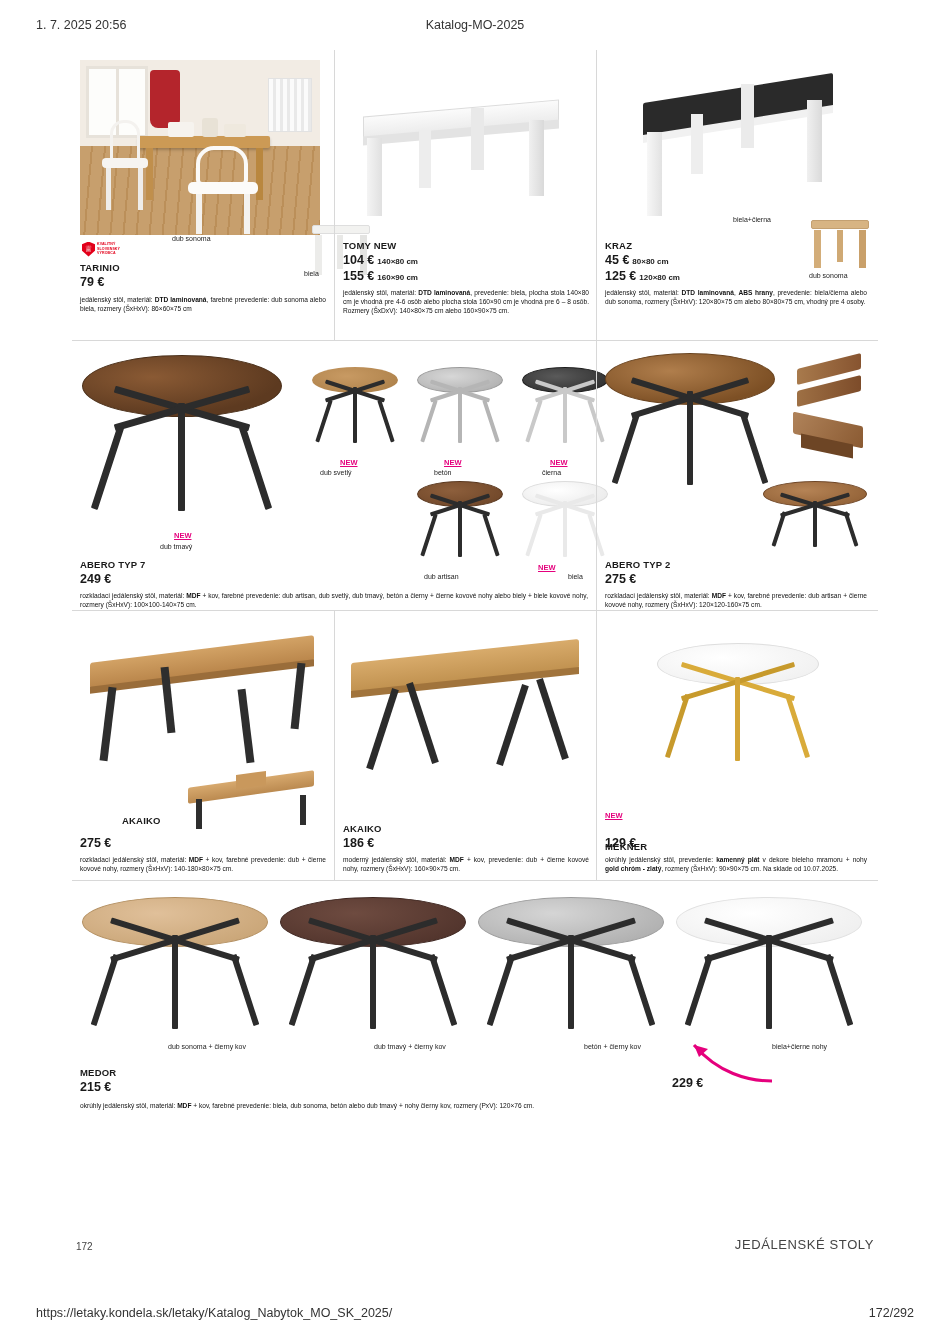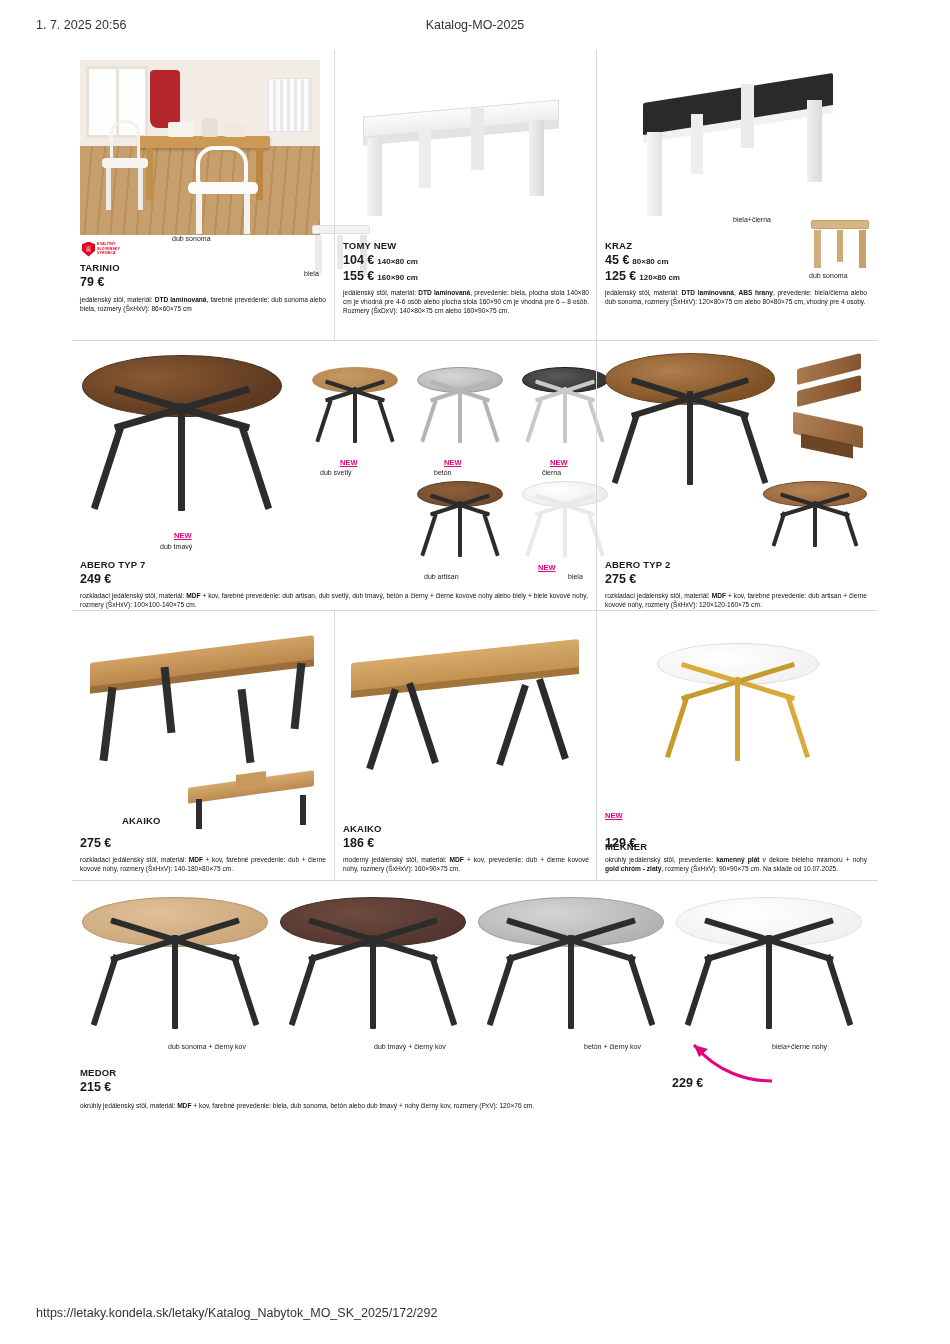--- a/index.html
+++ b/index.html
@@ -14,21 +14,21 @@
   }
   
   .print-head {
     position:absolute; top:18px; left:0; width:100%;
     display:flex; justify-content:space-between; align-items:center;
     padding:0 36px; font-size:12.5px; color:#333;
   }
   .print-head .center { position:absolute; left:0; width:100%; text-align:center; }
   .print-foot {
     position:absolute; bottom:24px; left:0; width:100%;
-    display:flex; align-items:center;
+    display:flex; justify-content:space-between; align-items:center;
     padding:0 36px; font-size:12.5px; color:#333;
   }
   
   .sheet {
     position:absolute; top:50px; left:72px; width:806px; height:1180px;
     background:#fff;
   }
   .row { display:flex; border-top:1px solid #d8d8d8; }
   .row.first { border-top:none; }
   .cell { position:relative; border-left:1px solid #d8d8d8; }
@@ -436,18 +436,22 @@
         </svg>
       </div>
       <div class="price" style="position:absolute;left:600px;top:194px;">229 €</div>
 
       <div class="pname" style="position:absolute;left:8px;top:186px;">MEDOR</div>
       <div class="price" style="position:absolute;left:8px;top:198px;">215 €</div>
       <div class="desc" style="position:absolute;left:8px;top:218px;width:700px;">okrúhly jedálenský stôl, materiál: <b>MDF</b> + kov, farebné prevedenie: biela, dub sonoma, betón alebo dub tmavý + nohy čierny kov, rozmery (PxV): 120×76 cm.</div>
     </div>
   </div>
 
+  <div style="position:absolute;left:0;bottom:-22px;width:100%;display:flex;justify-content:space-between;align-items:flex-end;padding:0 4px;">
+    <div class="footer-num">172</div>
+    <div class="footer-sec">JEDÁLENSKÉ STOLY</div>
+  </div>
 </div>
 
 <div class="print-foot">
   <div>https://letaky.kondela.sk/letaky/Katalog_Nabytok_MO_SK_2025/</div>
   <div>172/292</div>
 </div>
 
 </body></html>

